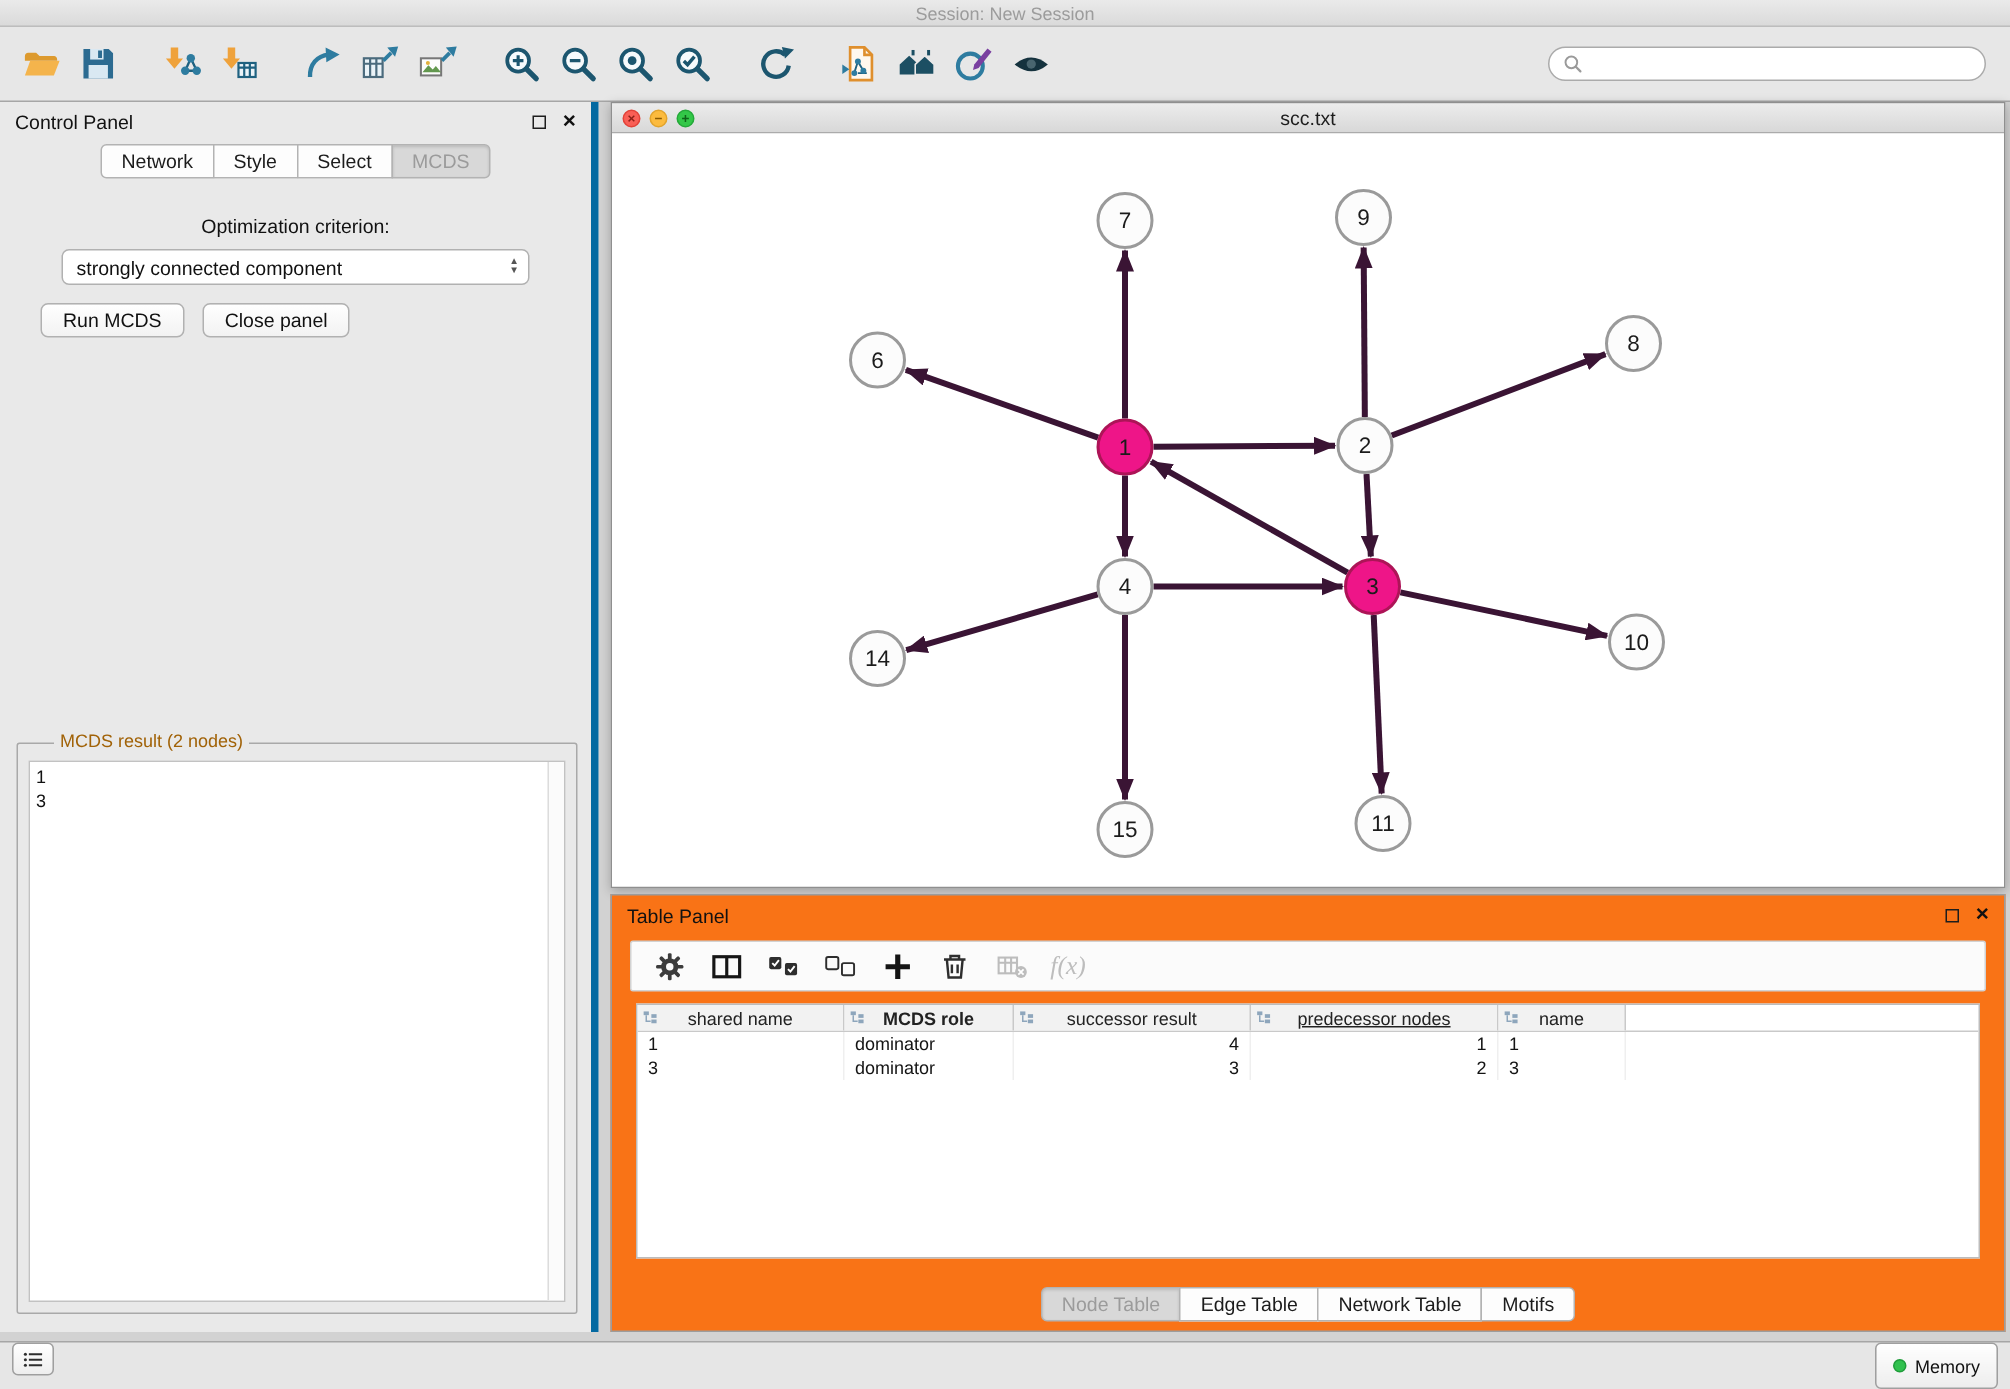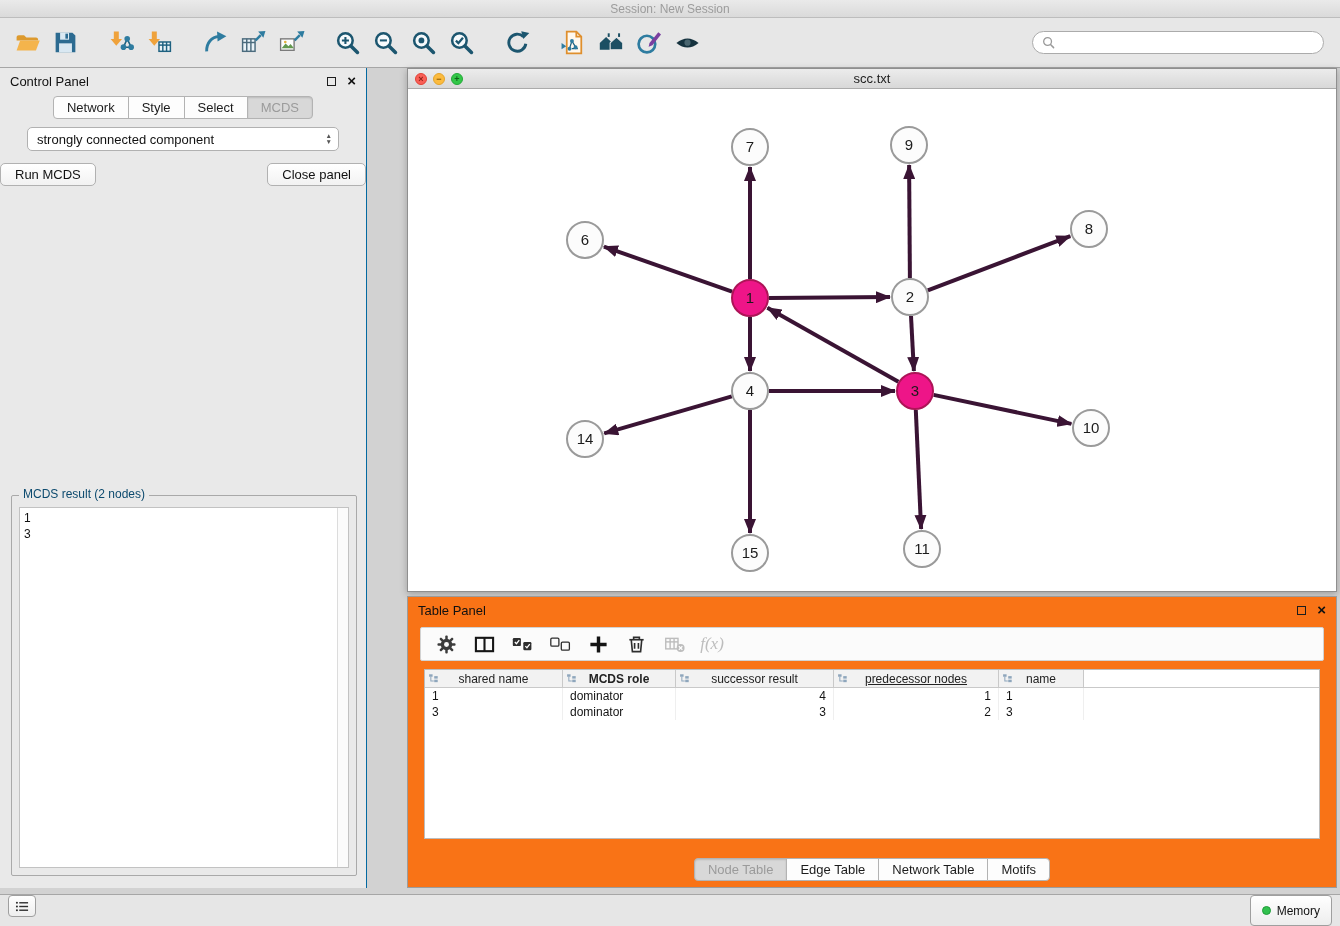--- a/index.html
+++ b/index.html
@@ -10,37 +10,37 @@
   .titlebar{position:absolute;top:0;left:0;right:0;height:18px;background:linear-gradient(#eaeaea,#dadada);border-bottom:1px solid #bdbdbd;text-align:center;font-size:12px;line-height:18px;color:#9c9c9c;}
   .toolbar{position:absolute;top:18px;left:0;right:0;height:50px;background:#e7e7e7;border-bottom:1px solid #a6a6a6;display:flex;align-items:center;padding:0 8px;}
   .tbtn{width:38px;height:42px;display:flex;align-items:center;justify-content:center;background:transparent;border:none;cursor:default;}
   .tbtn svg{width:27px;height:27px;}
   .ggap{margin-left:18px;}
   .searchbox{margin-left:auto;margin-right:8px;width:292px;height:23px;background:#fff;border:1px solid #ababab;border-radius:12px;display:flex;align-items:center;padding:0 9px;gap:5px;}
   .searchbox svg{width:13px;height:13px;flex:0 0 auto;}
   .searchbox input{border:none;outline:none;flex:1;font-size:13px;background:transparent;font-family:inherit;}
 
   
-  .control-panel{position:absolute;left:0;top:68px;width:367px;height:820px;background:#e9e9e9;border-right:1px solid #0369a1;}
+  .control-panel{position:absolute;left:0;top:68px;width:399px;height:820px;background:#e9e9e9;border-right:5px solid #0369a1;}
   .panel-header{height:26px;display:flex;align-items:center;padding:0 10px;font-size:13px;color:#111;}
   .win-btns{margin-left:auto;display:flex;gap:11px;align-items:center;}
   .float-btn{width:9px;height:9px;border:1.5px solid #1d1d1d;background:transparent;}
   .close-x{font-size:15px;font-weight:700;line-height:10px;color:#111;cursor:default;}
   .seg-row{display:flex;justify-content:center;margin-top:2px;}
   .seg{background:#fdfdfd;border:1px solid #b3b3b3;padding:2px 13px;font-size:13px;color:#1c1c1c;margin-left:-1px;line-height:17px;cursor:default;}
   .seg:first-child{border-radius:4px 0 0 4px;margin-left:0;}
   .seg:last-child{border-radius:0 4px 4px 0;}
   .seg-active{background:#d8d8d8;color:#9b9b9b;box-shadow:inset 0 1px 2px rgba(0,0,0,.14);}
   .opt-label{text-align:center;font-size:13px;margin-top:24px;color:#111;}
   .combo{width:312px;height:24px;margin:8px auto 0;background:#fff;border:1px solid #b1b1b1;border-radius:5px;display:flex;align-items:center;padding:0 6px 0 9px;font-size:13px;color:#111;}
   .stepper{margin-left:auto;display:flex;flex-direction:column;align-items:center;line-height:6px;font-size:6.5px;color:#555;}
-  .btn-row{display:flex;justify-content:space-between;gap:12px;margin-top:12px;}
+  .btn-row{display:flex;justify-content:flex-start;gap:12px;margin-top:12px;padding-left:27px;}
   .pbtn{background:linear-gradient(#ffffff,#f2f2f2);border:1px solid #b1b1b1;border-radius:5px;padding:3px 14px;font-size:13px;color:#111;font-family:inherit;cursor:default;}
   .result-group{position:absolute;left:11px;right:9px;top:427px;bottom:12px;border:1px solid #a9a9a9;border-radius:2px;}
-  .result-legend{position:absolute;top:-9px;left:7px;background:#e9e9e9;padding:0 4px;font-size:12px;color:#0c4a6e;}
+  .result-legend{position:absolute;top:-9px;left:24px;background:#e9e9e9;padding:0 4px;font-size:12px;color:#a16207;}
   .result-area{position:absolute;left:7px;right:7px;top:11px;bottom:7px;background:#fff;border:1px solid #c2c2c2;font-size:12px;color:#111;padding:2px 4px;line-height:16px;overflow:hidden;}
   .result-scroll{position:absolute;right:0;top:0;bottom:0;width:11px;border-left:1px solid #dcdcdc;background:#fbfbfb;}
   .result-line{padding-right:14px;}
 
   
   .network-window{position:absolute;left:407px;top:68px;width:930px;height:524px;background:#fff;border:1px solid #8f8f8f;box-shadow:0 2px 7px rgba(0,0,0,.25);display:flex;flex-direction:column;}
   .nw-titlebar{position:relative;height:20px;background:linear-gradient(#ececec,#d8d8d8);border-bottom:1px solid #ababab;flex:0 0 auto;}
   .tl-wrap{position:absolute;left:7px;top:4px;display:flex;gap:6px;}
   .tl{width:12px;height:12px;border-radius:50%;display:flex;align-items:center;justify-content:center;font-size:9px;font-weight:700;line-height:1;cursor:default;}
   .tl-close{background:#f95f56;border:1px solid #e24238;color:#8c1f17;}
@@ -222,20 +222,21 @@
         <span class="float-btn"></span>
         <span class="close-x">×</span>
       </span>
     </div>
     <div class="seg-row">
         <div class="seg">Network</div>
         <div class="seg">Style</div>
         <div class="seg">Select</div>
         <div class="seg seg-active">MCDS</div>
       </div>
+    <div class="opt-label">Optimization criterion:</div>
     <div class="combo">
       <span>strongly connected component</span>
       <span class="stepper">
           <span>▲</span>
           <span>▼</span>
         </span>
     </div>
     <div class="btn-row">
       <button class="pbtn">Run MCDS</button>
       <button class="pbtn">Close panel</button>

